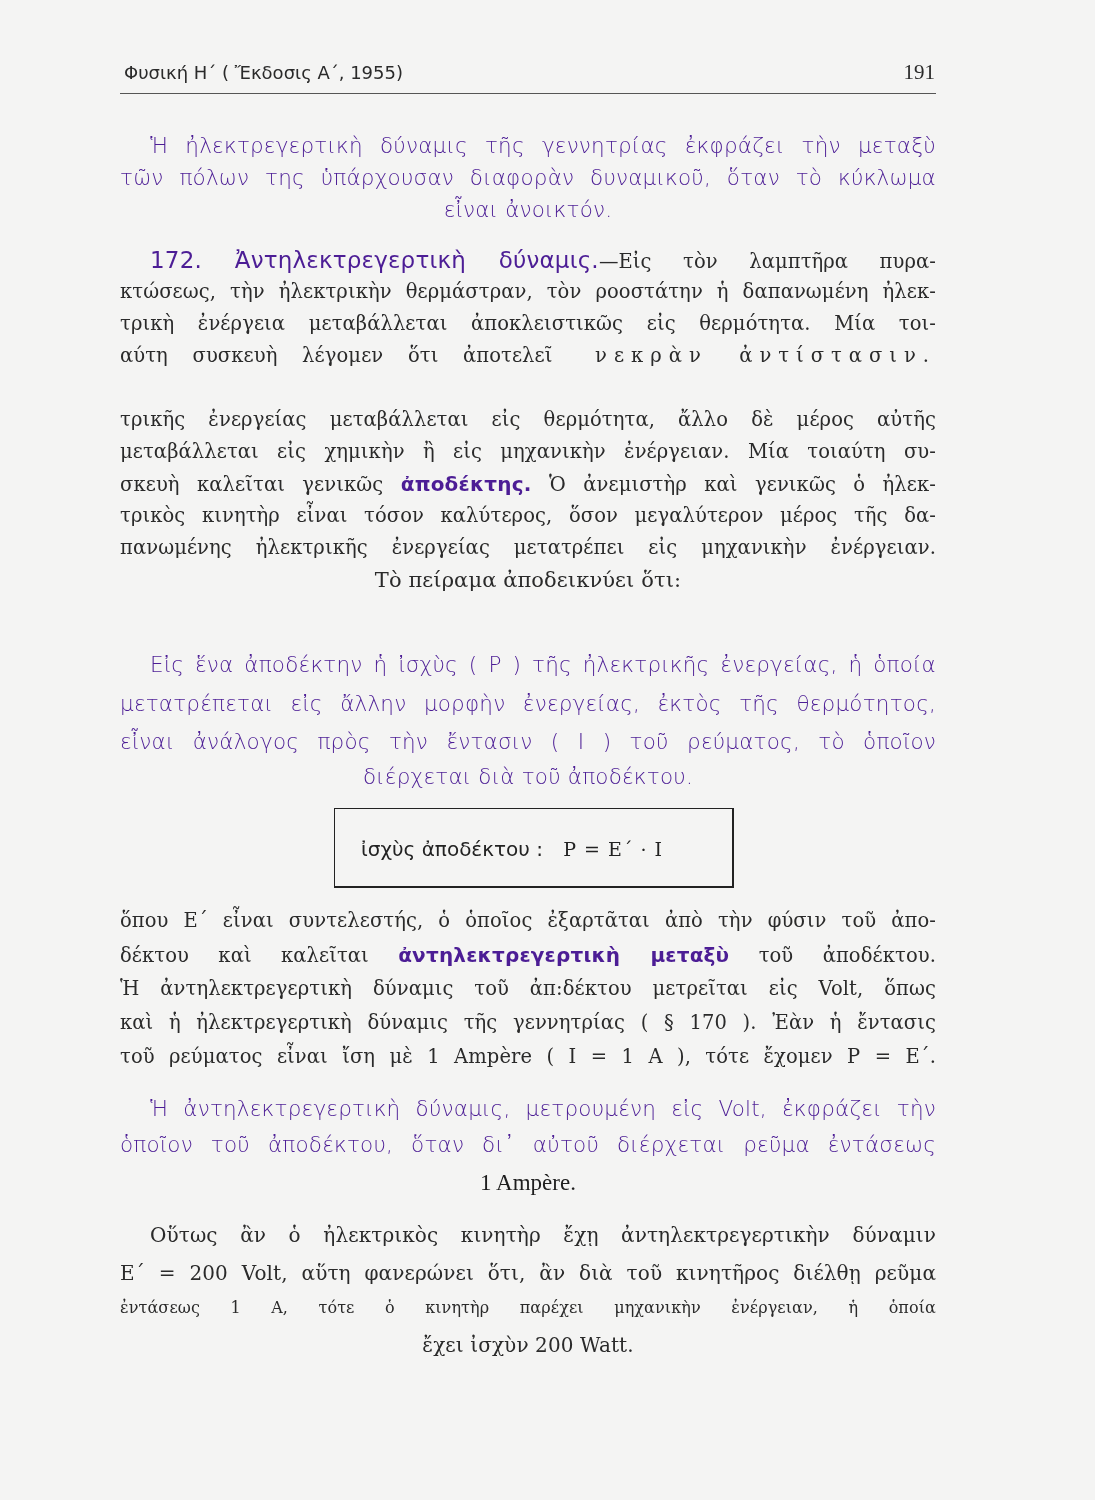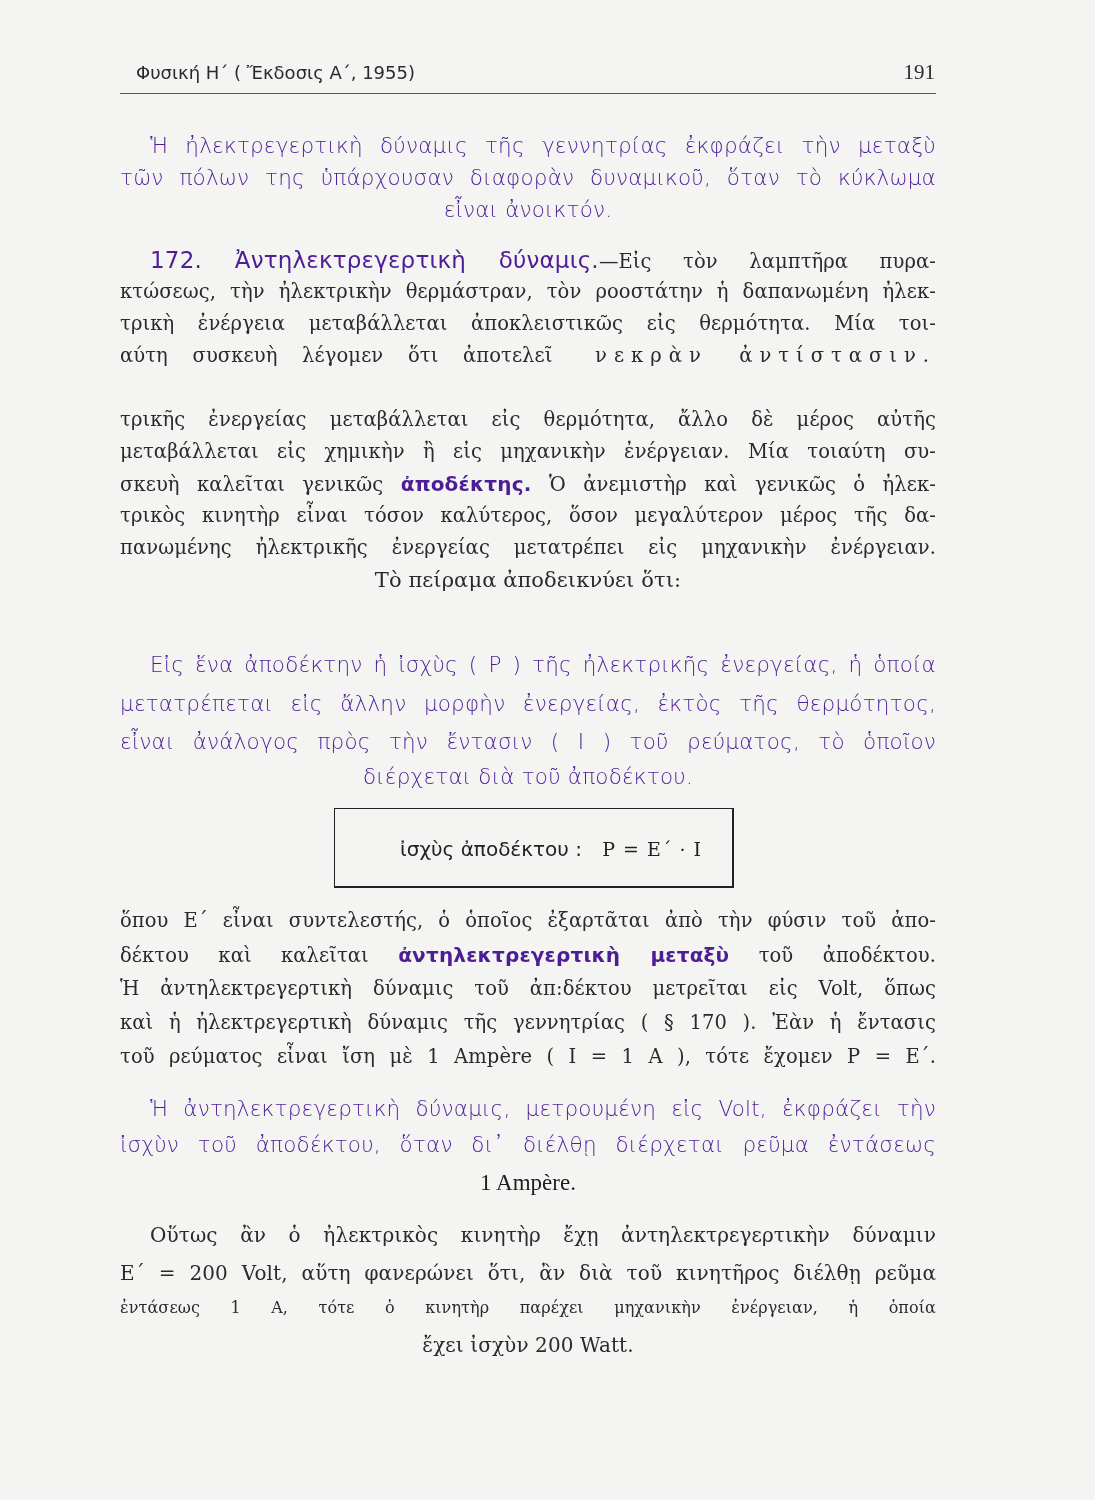--- a/index.html
+++ b/index.html
@@ -15,39 +15,39 @@
     white-space: nowrap; line-height: 1; text-align: center;
   }
   .just { text-align: justify; text-align-last: justify; }
   .sans { font-family: "DejaVu Sans", sans-serif; font-size: 21.5px; font-weight: 300; letter-spacing: 0.2px; color: #4c1d95; }
   .serif { font-family: "DejaVu Serif", serif; font-size: 19.5px; color: #2a2a2a; letter-spacing: 0.1px; }
   .lat { font-family: "Liberation Serif", serif; font-size: 23px; }
   .bold { font-weight: bold; }
   .spaced { letter-spacing: 7px; margin-top: 8px; }
   .indent { padding-left: 30px; box-sizing: border-box; }
   .header-left {
-    position: absolute; left: 136px; top: 62px;
+    position: absolute; left: 124px; top: 62px;
     font-family: "DejaVu Sans", sans-serif; font-size: 18px; color: #2a2a2a;
   }
   .page-num {
     position: absolute; right: 160px; top: 60px;
     font-family: "Liberation Serif", serif; font-size: 21px; color: #2a2a2a;
   }
   .header-rule {
     position: absolute; left: 120px; width: 816px; top: 93px; height: 0;
     border-top: 1.5px solid #555;
   }
   .formula-box {
     position: absolute; left: 334px; top: 808px; width: 400px; height: 80px;
     border: 1.5px solid #222; border-right-width: 2.5px; border-bottom-width: 2.5px;
     box-sizing: border-box;
   }
   .formula-text {
     position: absolute; left: 26px; top: 28px; white-space: nowrap;
-    font-family: "DejaVu Sans", sans-serif; font-size: 20px; color: #222; margin-left: 39px;
+    font-family: "DejaVu Sans", sans-serif; font-size: 20px; color: #222;
   }
   .formula-eq { font-family: "DejaVu Serif", serif; font-size: 19px; margin-left: 14px; letter-spacing: 1px; }
 </style>
 </head>
 <body>
 
 <div class="page">
 
   <div class="header-left">Φυσική Η΄ ( Ἔκδοσις Α΄, 1955)</div>
   <div class="page-num">191</div>
@@ -93,21 +93,21 @@
   <div class="ln serif just" style="top:945px">
     <span>δέκτου καὶ καλεῖται</span>
     <span class="sans bold" style="font-size:20px">ἀντηλεκτρεγερτικὴ μεταξὺ</span>
     <span>τοῦ ἀποδέκτου.</span>
   </div>
   <div class="ln serif just" style="top:979px">Ἡ ἀντηλεκτρεγερτικὴ δύναμις τοῦ ἀπ:δέκτου μετρεῖται εἰς Volt, ὅπως</div>
   <div class="ln serif just" style="top:1013px">καὶ ἡ ἠλεκτρεγερτικὴ δύναμις τῆς γεννητρίας ( § 170 ). Ἐὰν ἡ ἔντασις</div>
   <div class="ln serif just" style="top:1047px">τοῦ ρεύματος εἶναι ἴση μὲ 1 Ampère ( I = 1 A ), τότε ἔχομεν P = E΄.</div>
 
   <div class="ln sans just indent" style="top:1098px">Ἡ ἀντηλεκτρεγερτικὴ δύναμις, μετρουμένη εἰς Volt, ἐκφράζει τὴν</div>
-  <div class="ln sans just" style="top:1134px">ἰσχὺν τοῦ ἀποδέκτου, ὅταν δι᾽ διέλθῃ διέρχεται ρεῦμα ἐντάσεως</div>
+  <div class="ln sans just" style="top:1134px">ὁποῖον τοῦ ἀποδέκτου, ὅταν δι᾽ αὐτοῦ διέρχεται ρεῦμα ἐντάσεως</div>
   <div class="ln lat" style="top:1171px">1 Ampère.</div>
 
   <div class="ln serif just indent" style="top:1225px;font-size:20px">Οὕτως ἂν ὁ ἠλεκτρικὸς κινητὴρ ἔχῃ ἀντηλεκτρεγερτικὴν δύναμιν</div>
   <div class="ln serif just" style="top:1263px;font-size:20px">E΄ = 200 Volt, αὕτη φανερώνει ὅτι, ἂν διὰ τοῦ κινητῆρος διέλθῃ ρεῦμα</div>
   <div class="ln serif just" style="top:1300px;font-size:16px">ἐντάσεως 1 A, τότε ὁ κινητὴρ παρέχει μηχανικὴν ἐνέργειαν, ἡ ὁποία</div>
   <div class="ln serif" style="top:1335px;font-size:20px">ἔχει ἰσχὺν 200 Watt.</div>
 
 </div>
 
 </body></html>

